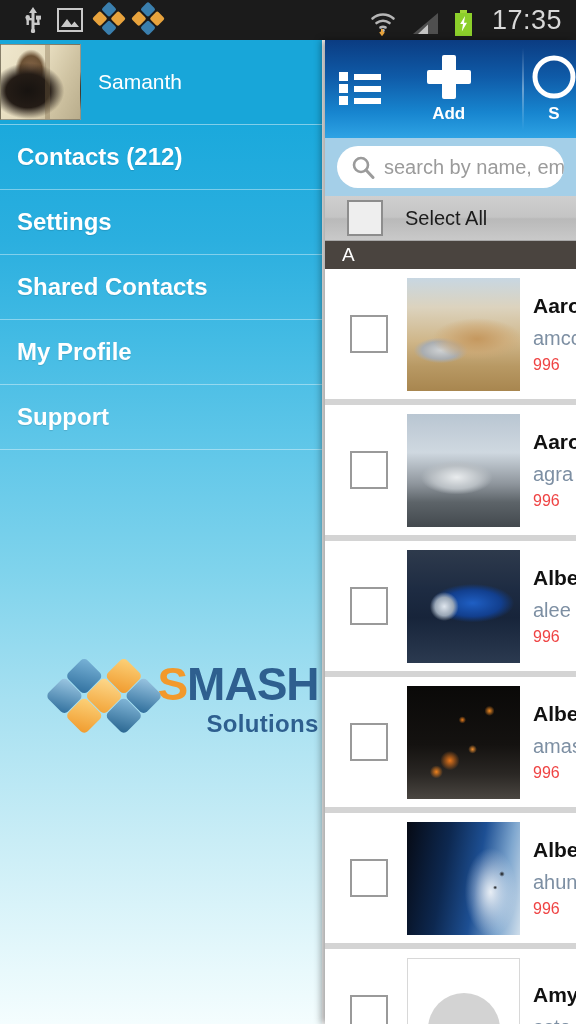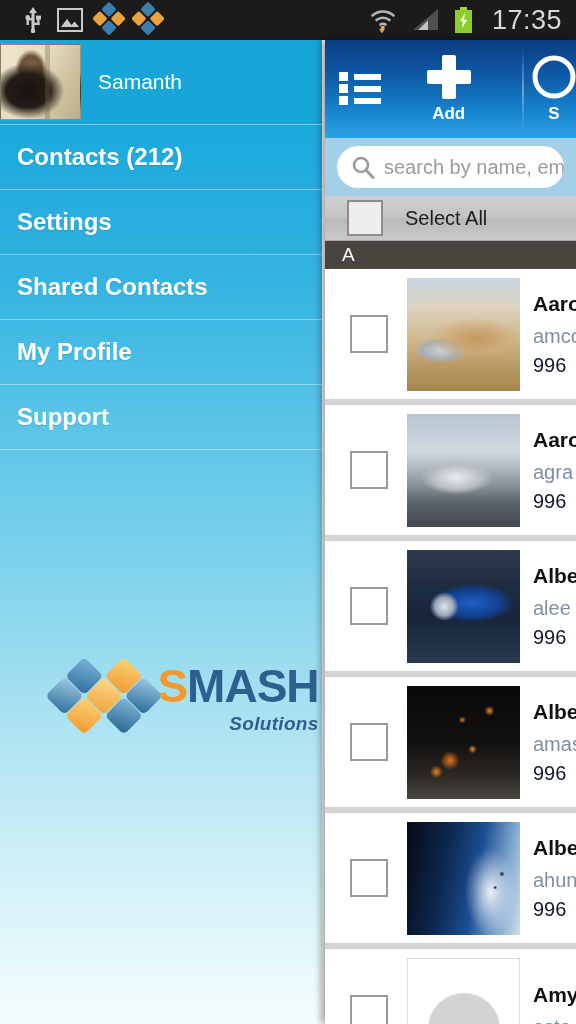--- a/index.html
+++ b/index.html
@@ -9,21 +9,21 @@
     background:#000; overflow:hidden;
   }
   #screen { position:relative; width:576px; height:1024px; overflow:hidden; background:#fff; }
 
   
   #statusbar {
     position:absolute; left:0; top:0; width:576px; height:40px;
     background:#1b1b1b; display:flex; align-items:center;
   }
   #status-left { display:flex; align-items:center; gap:13px; padding-left:22px; }
-  #status-right { margin-left:auto; display:flex; align-items:center; gap:15px; padding-right:14px; }
+  #status-right { margin-left:auto; display:flex; align-items:flex-end; gap:15px; padding-right:14px; }
   .sb-icon { display:block; }
   #clock { color:#d8d8d8; font-size:27px; letter-spacing:0.5px; margin-left:4px; font-weight:400; }
 
   
   .diamond-mini { width:26px; height:26px; position:relative; transform:rotate(45deg); }
   .diamond-mini i { position:absolute; width:11px; height:11px; border-radius:2px; display:block; }
   .dm-a { left:0;  top:0;  background:#3a7fae; }
   .dm-b { left:13px; top:0; background:#e8a33d; }
   .dm-c { left:0;  top:13px; background:#e8a33d; }
   .dm-d { left:13px; top:13px; background:#3a7fae; }
@@ -77,21 +77,21 @@
   .lg3 { left:56px; top:0px;  background:linear-gradient(150deg,#9cc7e3,#2b6b99); }
   .lg4 { left:28px; top:28px; background:linear-gradient(150deg,#fdd98d,#f2a336); }
   .lg5 { left:56px; top:28px; background:linear-gradient(150deg,#85b9da,#27648f); }
   .lg6 { left:28px; top:56px; background:linear-gradient(150deg,#fcd27a,#f09a2c); }
   .lg7 { left:0px;  top:56px; background:linear-gradient(150deg,#9ec9e4,#2e6e9c); }
   #logo-text { line-height:1; }
   #logo-smash { font-size:46px; font-weight:bold; letter-spacing:-1px; }
   #logo-smash .s { color:#f2992b; }
   #logo-smash .rest { color:#2e5f8f; }
   #logo-sub {
-    color:#2e5f8f; font-size:19px; font-style:italic; font-weight:bold;
+    color:#2e5f8f; font-size:24px; font-weight:bold;
     text-align:right; margin-top:5px; letter-spacing:0.3px;
   }
 
   
   #main {
     position:absolute; left:325px; top:40px; width:251px; height:984px;
     background:#ffffff; overflow:hidden;
     box-shadow:-4px 0 7px rgba(0,0,0,.35);
   }
   #actionbar {
@@ -161,21 +161,21 @@
     background:#ddd; position:relative; overflow:hidden;
   }
   .c-text { margin-left:13px; flex:1; min-width:0; overflow:hidden; }
   .c-name {
     font-size:21px; font-weight:bold; color:#111; white-space:nowrap;
     margin-bottom:9px;
   }
   .c-email {
     font-size:20px; color:#7d8fa3; white-space:nowrap; margin-bottom:6px;
   }
-  .c-phone { font-size:20px; color:#0f172a; white-space:nowrap; }
+  .c-phone { font-size:16px; color:#ef4444; white-space:nowrap; }
 
   
   .th-desert {
     background:
       radial-gradient(ellipse 60px 28px at 62% 54%, rgba(196,150,92,.95) 0%, rgba(206,168,116,.6) 48%, rgba(214,185,146,0) 75%),
       radial-gradient(ellipse 34px 16px at 30% 64%, #cfd2d4 0%, #a9adb1 55%, rgba(169,173,177,0) 80%),
       linear-gradient(to bottom,#c8d7e2 0%,#dcd3be 26%,#cfb689 56%,#b89964 78%,#a8864f 100%);
   }
   .th-suv {
     background:

